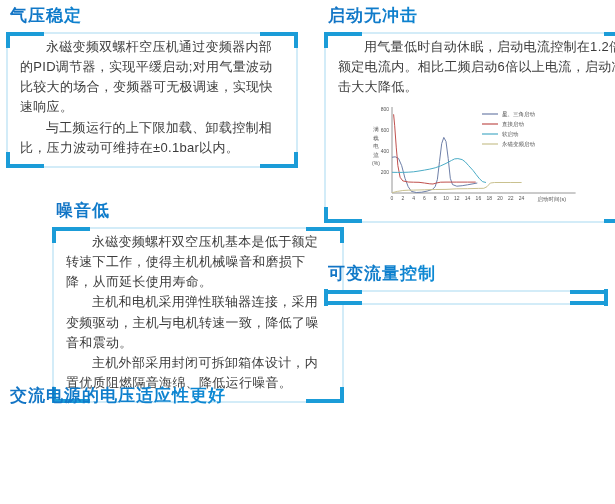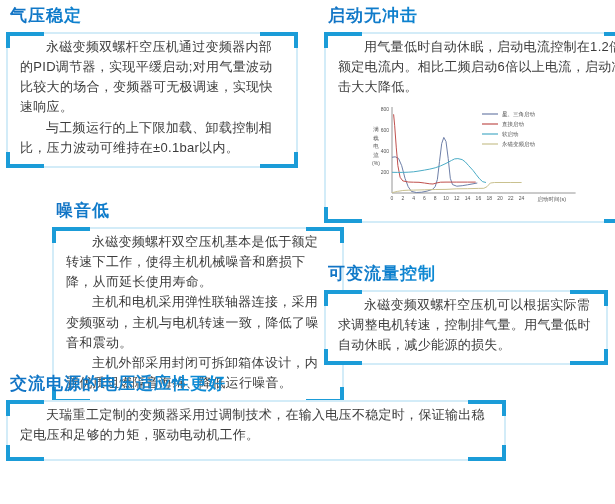--- a/index.html
+++ b/index.html
@@ -103,28 +103,20 @@
     </div>
   </div>
 
   <div class="sec" id="sec-flow" style="left:324px;top:229px;width:284px;margin-top:33px;">
     <h2 class="sec-title">可变流量控制</h2>
     <div class="box" id="box-flow">
       <span class="c tl"></span>
       <span class="c tr"></span>
       <span class="c bl"></span>
       <span class="c br"></span>
-      <p>永磁变频双螺杆空压机可以根据实际需求调整电机转速，控制排气量。用气量低时自动休眠，减少能源的损失。</p>
     </div>
   </div>
 
-  <div class="sec" id="sec-voltage" style="left:6px;top:372px;width:500px;">
+  <div class="sec" id="sec-voltage" style="left:6px;top:384px;width:563px;">
     <h2 class="sec-title">交流电源的电压适应性更好</h2>
-    <div class="box" id="box-voltage">
-      <span class="c tl"></span>
-      <span class="c tr"></span>
-      <span class="c bl"></span>
-      <span class="c br"></span>
-      <p>天瑞重工定制的变频器采用过调制技术，在输入电压不稳定时，保证输出稳定电压和足够的力矩，驱动电动机工作。</p>
-    </div>
   </div>
 
 </div>
 
 </body></html>

